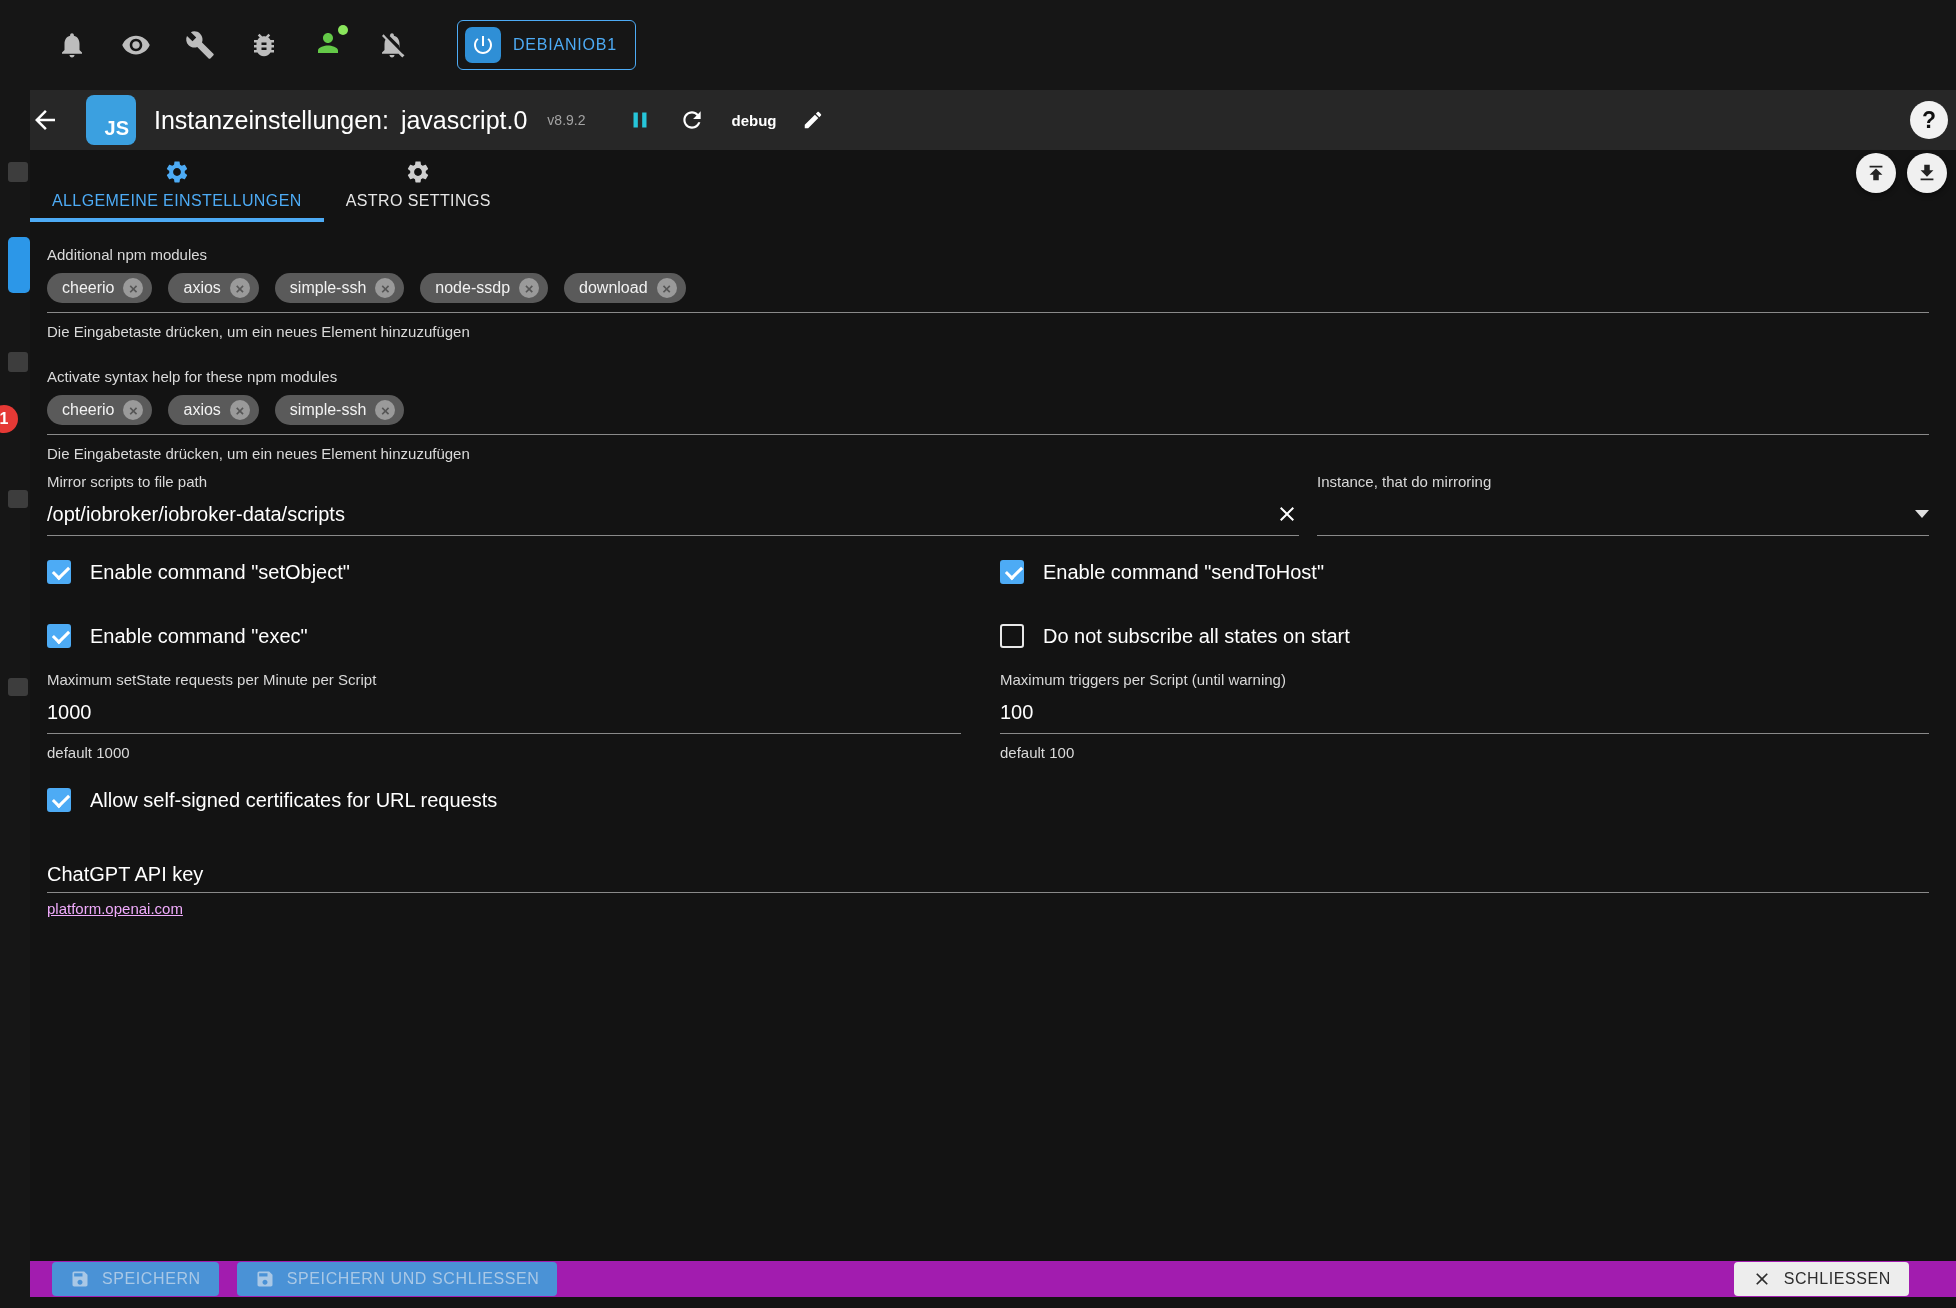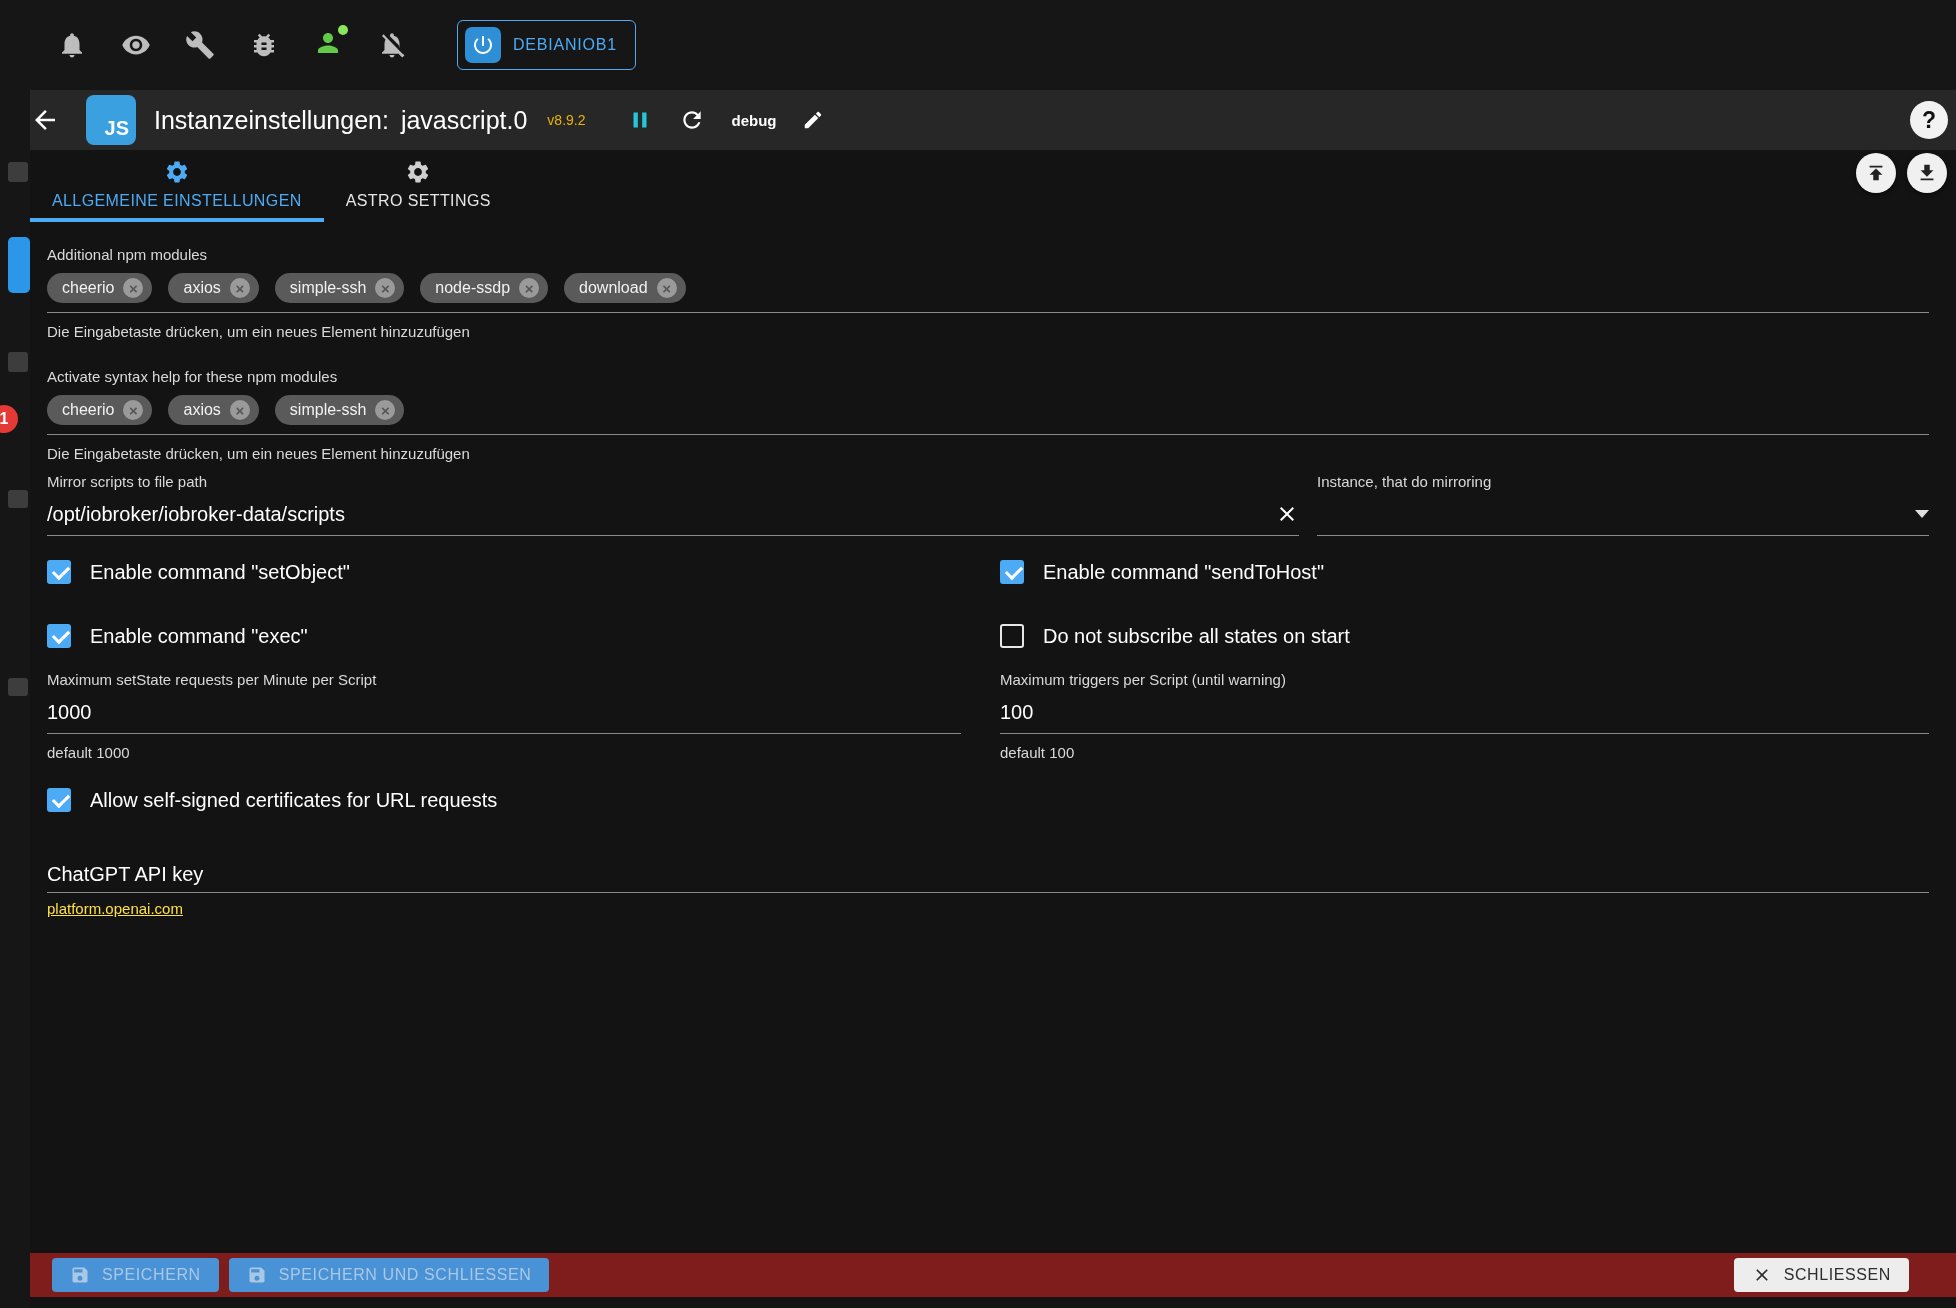--- a/index.html
+++ b/index.html
@@ -26,21 +26,21 @@
   
   .dialog{position:absolute;left:30px;top:90px;width:1926px;height:1218px;background:#131313;}
 
   .dlg-header{position:relative;height:60px;background:#272727;display:flex;align-items:center;}
   .back-btn{cursor:pointer;display:flex;}
   .back-btn svg{width:30px;height:30px;fill:#fff;}
   .js-logo{width:50px;height:50px;border-radius:8px;background:#3ba0e0;margin-left:26px;position:relative;flex:0 0 auto;}
   .js-logo span{position:absolute;right:7px;bottom:5px;color:#fff;font-weight:bold;font-size:20px;}
   .dlg-title{margin-left:18px;font-size:25px;color:#fff;white-space:nowrap;}
   .dlg-instance{margin-left:12px;font-size:25px;color:#fff;}
-  .dlg-version{margin-left:20px;font-size:14px;color:#eab308;}
+  .dlg-version{margin-left:20px;font-size:14px;color:#a3a3a3;}
   .hdr-controls{display:flex;align-items:center;gap:26px;margin-left:42px;}
   .hdr-controls .ic{display:flex;cursor:pointer;}
   .pause-icon svg{width:26px;height:26px;fill:#26c6da;}
   .refresh-icon svg{width:26px;height:26px;fill:#fff;}
   .loglevel{font-size:15px;font-weight:bold;color:#fff;}
   .edit-icon svg{width:22px;height:22px;fill:#fff;}
   .help-btn{position:absolute;right:8px;top:11px;width:38px;height:38px;border-radius:50%;background:#f2f2f2;color:#111;font-size:23px;font-weight:bold;display:flex;align-items:center;justify-content:center;cursor:pointer;}
 
   .fab{position:absolute;width:40px;height:40px;border-radius:50%;background:#f0f0f0;display:flex;align-items:center;justify-content:center;cursor:pointer;box-shadow:0 2px 5px rgba(0,0,0,.5);}
   .fab svg{width:22px;height:22px;fill:#222;}
@@ -81,24 +81,24 @@
   .cb-label{font-size:20px;color:#fff;}
 
   .num-grid{display:grid;grid-template-columns:914px 1fr;column-gap:39px;margin-top:23px;}
   .num-value{font-size:20px;color:#fff;border-bottom:1px solid #8a8a8a;padding:7px 0 9px;margin-top:5px;cursor:text;}
 
   .selfsigned{margin-top:26px;}
 
   .chatgpt{margin-top:51px;}
   .chatgpt-label{font-size:20px;color:#fff;}
   .chatgpt-line{border-bottom:1px solid #8a8a8a;margin-top:6px;height:0;cursor:text;}
-  .chatgpt-link{display:inline-block;margin-top:7px;font-size:15px;color:#fde047;text-decoration:underline;cursor:pointer;}
-
-  
-  .footer{position:absolute;left:0;right:0;bottom:11px;height:44px;background:#7f1d1d;display:flex;align-items:center;padding:0 47px 0 22px;gap:10px;box-sizing:border-box;}
+  .chatgpt-link{display:inline-block;margin-top:7px;font-size:15px;color:#f0abfc;text-decoration:underline;cursor:pointer;}
+
+  
+  .footer{position:absolute;left:0;right:0;bottom:11px;height:36px;background:#a21caf;display:flex;align-items:center;padding:0 47px 0 22px;gap:18px;box-sizing:border-box;}
   .fbtn{height:34px;border-radius:4px;display:flex;align-items:center;gap:12px;padding:0 18px;font-size:16px;letter-spacing:.6px;box-sizing:border-box;}
   .fbtn.disabled{background:#4a92d6;color:#a9c8e6;cursor:default;}
   .fbtn.disabled svg{fill:#a9c8e6;width:20px;height:20px;}
   .fbtn.close{margin-left:auto;background:#ededed;color:#2d2d2d;font-weight:normal;cursor:pointer;}
   .fbtn.close svg{width:20px;height:20px;fill:#2d2d2d;}
 </style>
 </head>
 <body>
 
 <div class="stage">

